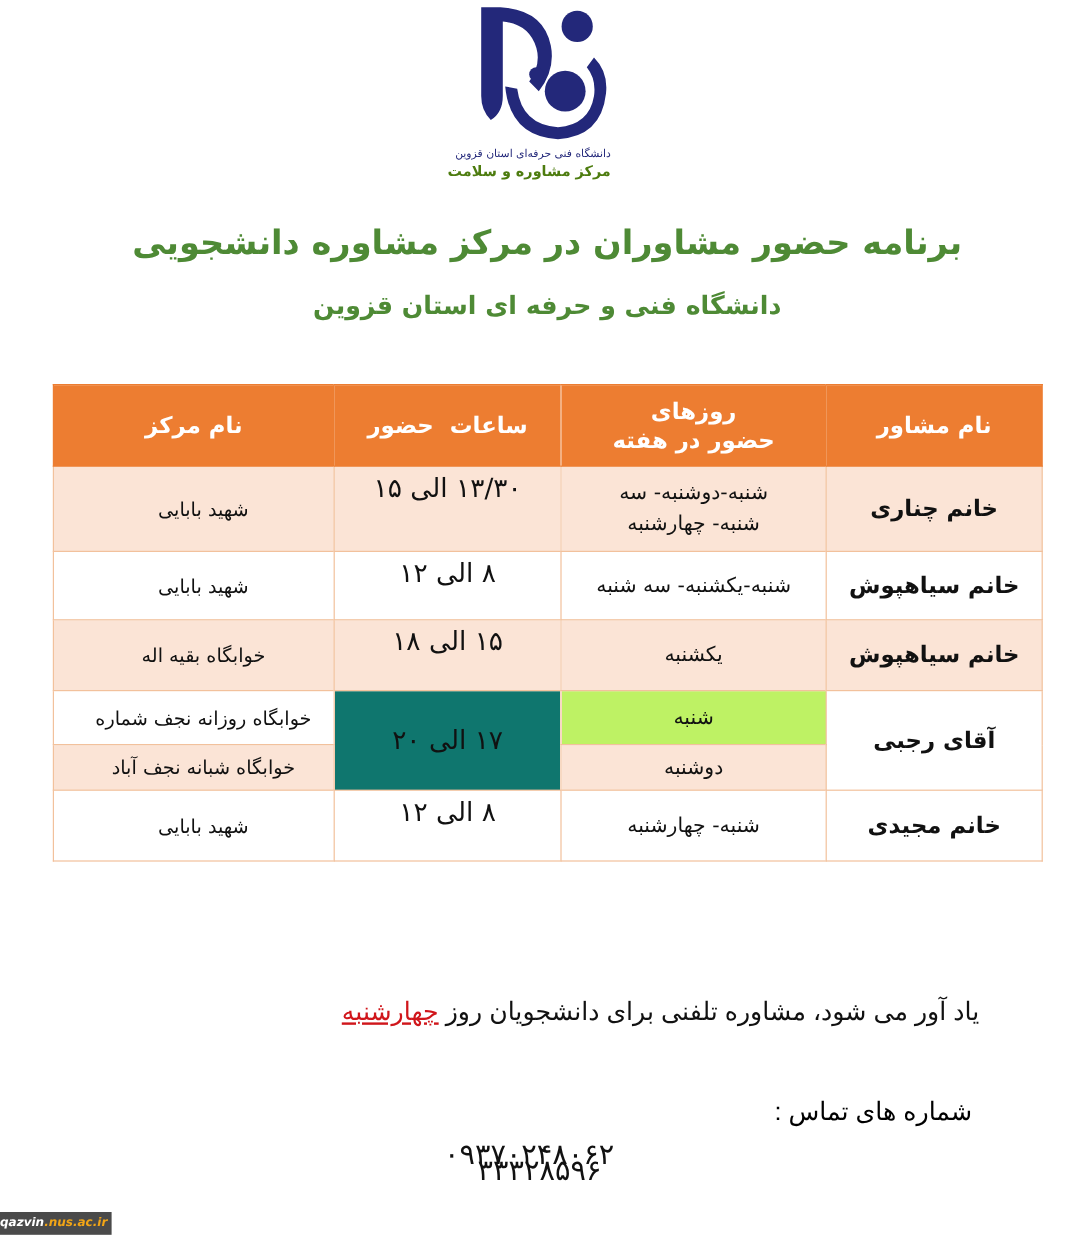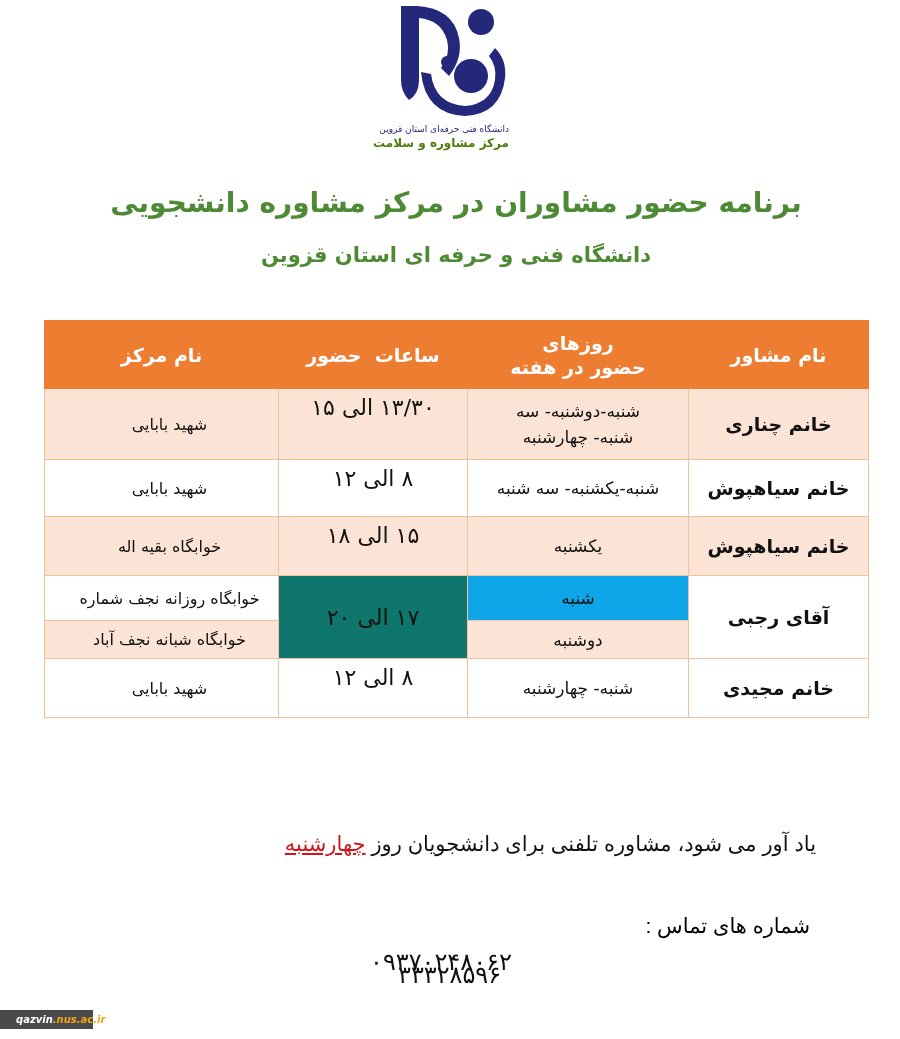--- a/index.html
+++ b/index.html
@@ -170,21 +170,21 @@
       position: absolute;
       left: 0;
       top: 1010px;
       width: 93px;
       height: 19px;
       background: #4a4a4a;
       font-size: 10px;
       font-style: italic;
       font-weight: bold;
       line-height: 19px;
-      padding-left: 16px;
+      padding-left: 0;
       box-sizing: border-box;
       font-family: "DejaVu Sans", sans-serif;
       white-space: nowrap;
     }
     .watermark .wm-a { color: #ffffff; }
     .watermark .wm-b { color: #f2a516; }
   </style>
 </head>
 <body>
 
@@ -243,21 +243,21 @@
       <td class="center">شهید بابایی</td>
     </tr>
     <tr class="shade" style="height:59px;">
       <td class="name">خانم سیاهپوش</td>
       <td class="days">یکشنبه</td>
       <td class="hours">۱۵ الی ۱۸</td>
       <td class="center">خوابگاه بقیه اله</td>
     </tr>
     <tr class="plain" style="height:45px;">
       <td class="name" rowspan="2" style="background:#fff;">آقای رجبی</td>
-      <td class="days" style="background:#0ea5e9;">شنبه</td>
+      <td class="days" style="background:#bef264;">شنبه</td>
       <td class="hours mid" rowspan="2" style="background:#0f766e;">۱۷ الی ۲۰</td>
       <td class="center" style="background:#fff;">خوابگاه روزانه نجف شماره</td>
     </tr>
     <tr class="shade" style="height:38px;">
       <td class="days">دوشنبه</td>
       <td class="center">خوابگاه شبانه نجف آباد</td>
     </tr>
     <tr class="plain" style="height:59px;">
       <td class="name">خانم مجیدی</td>
       <td class="days">شنبه- چهارشنبه</td>

